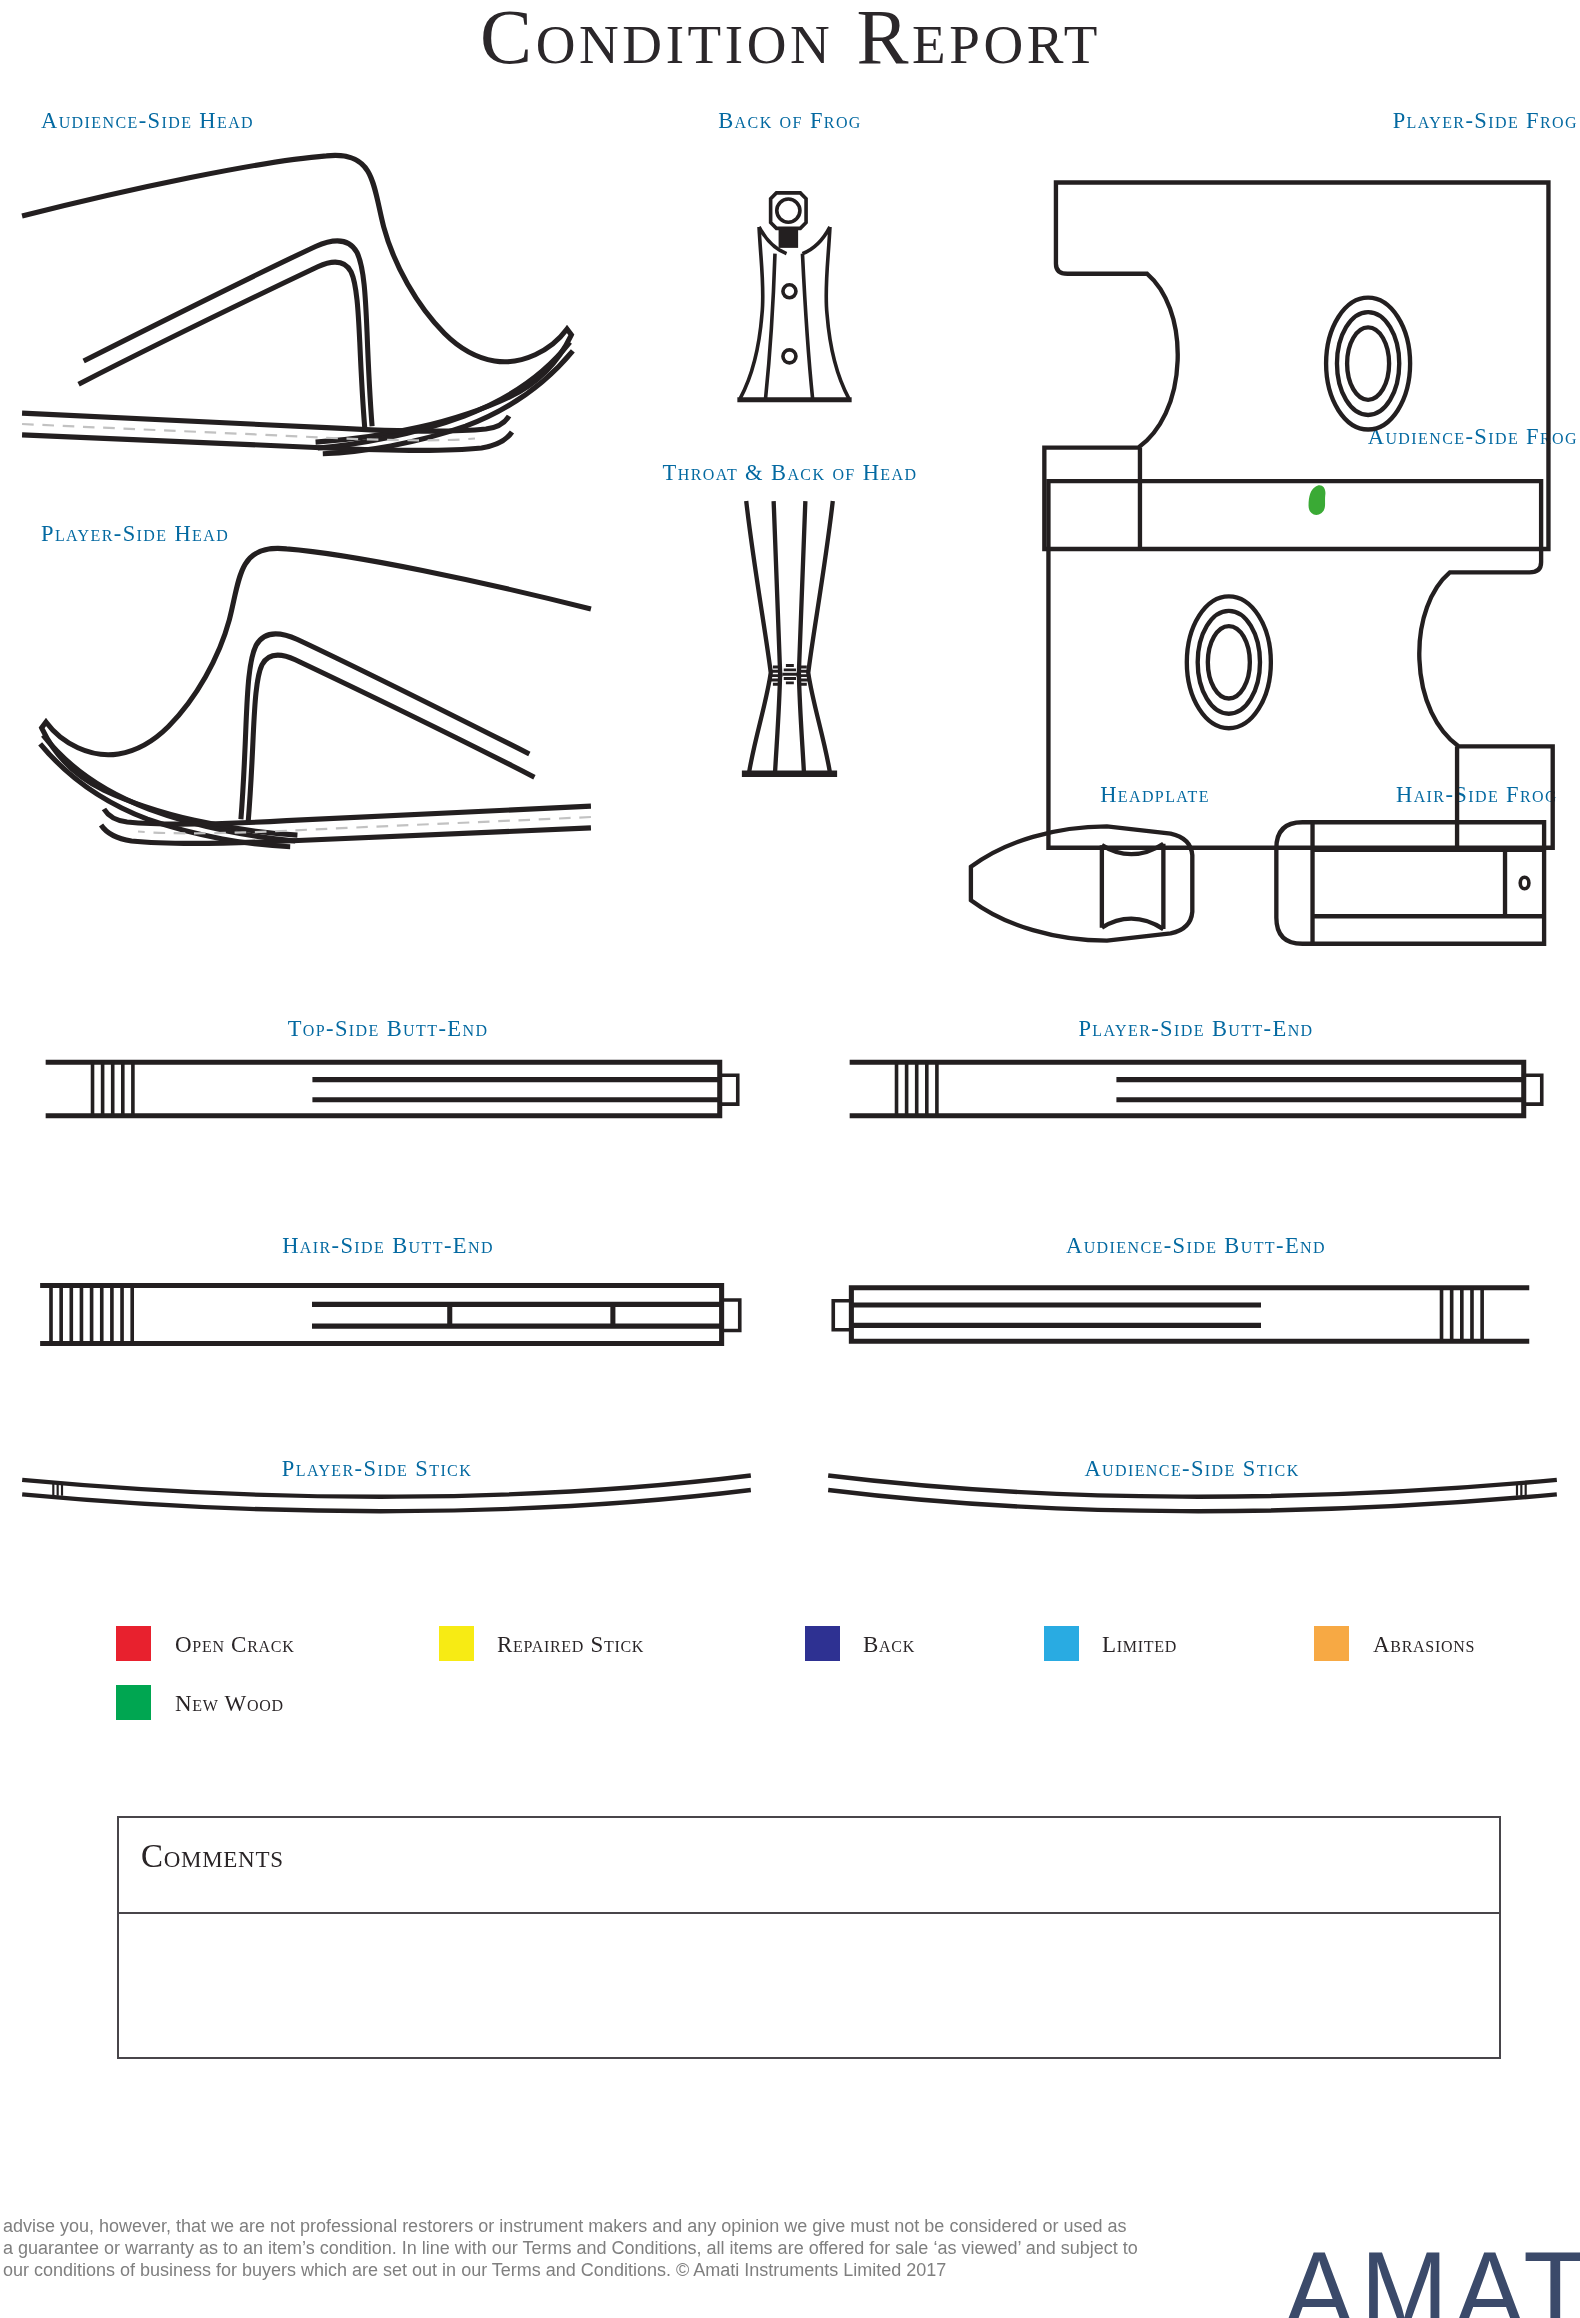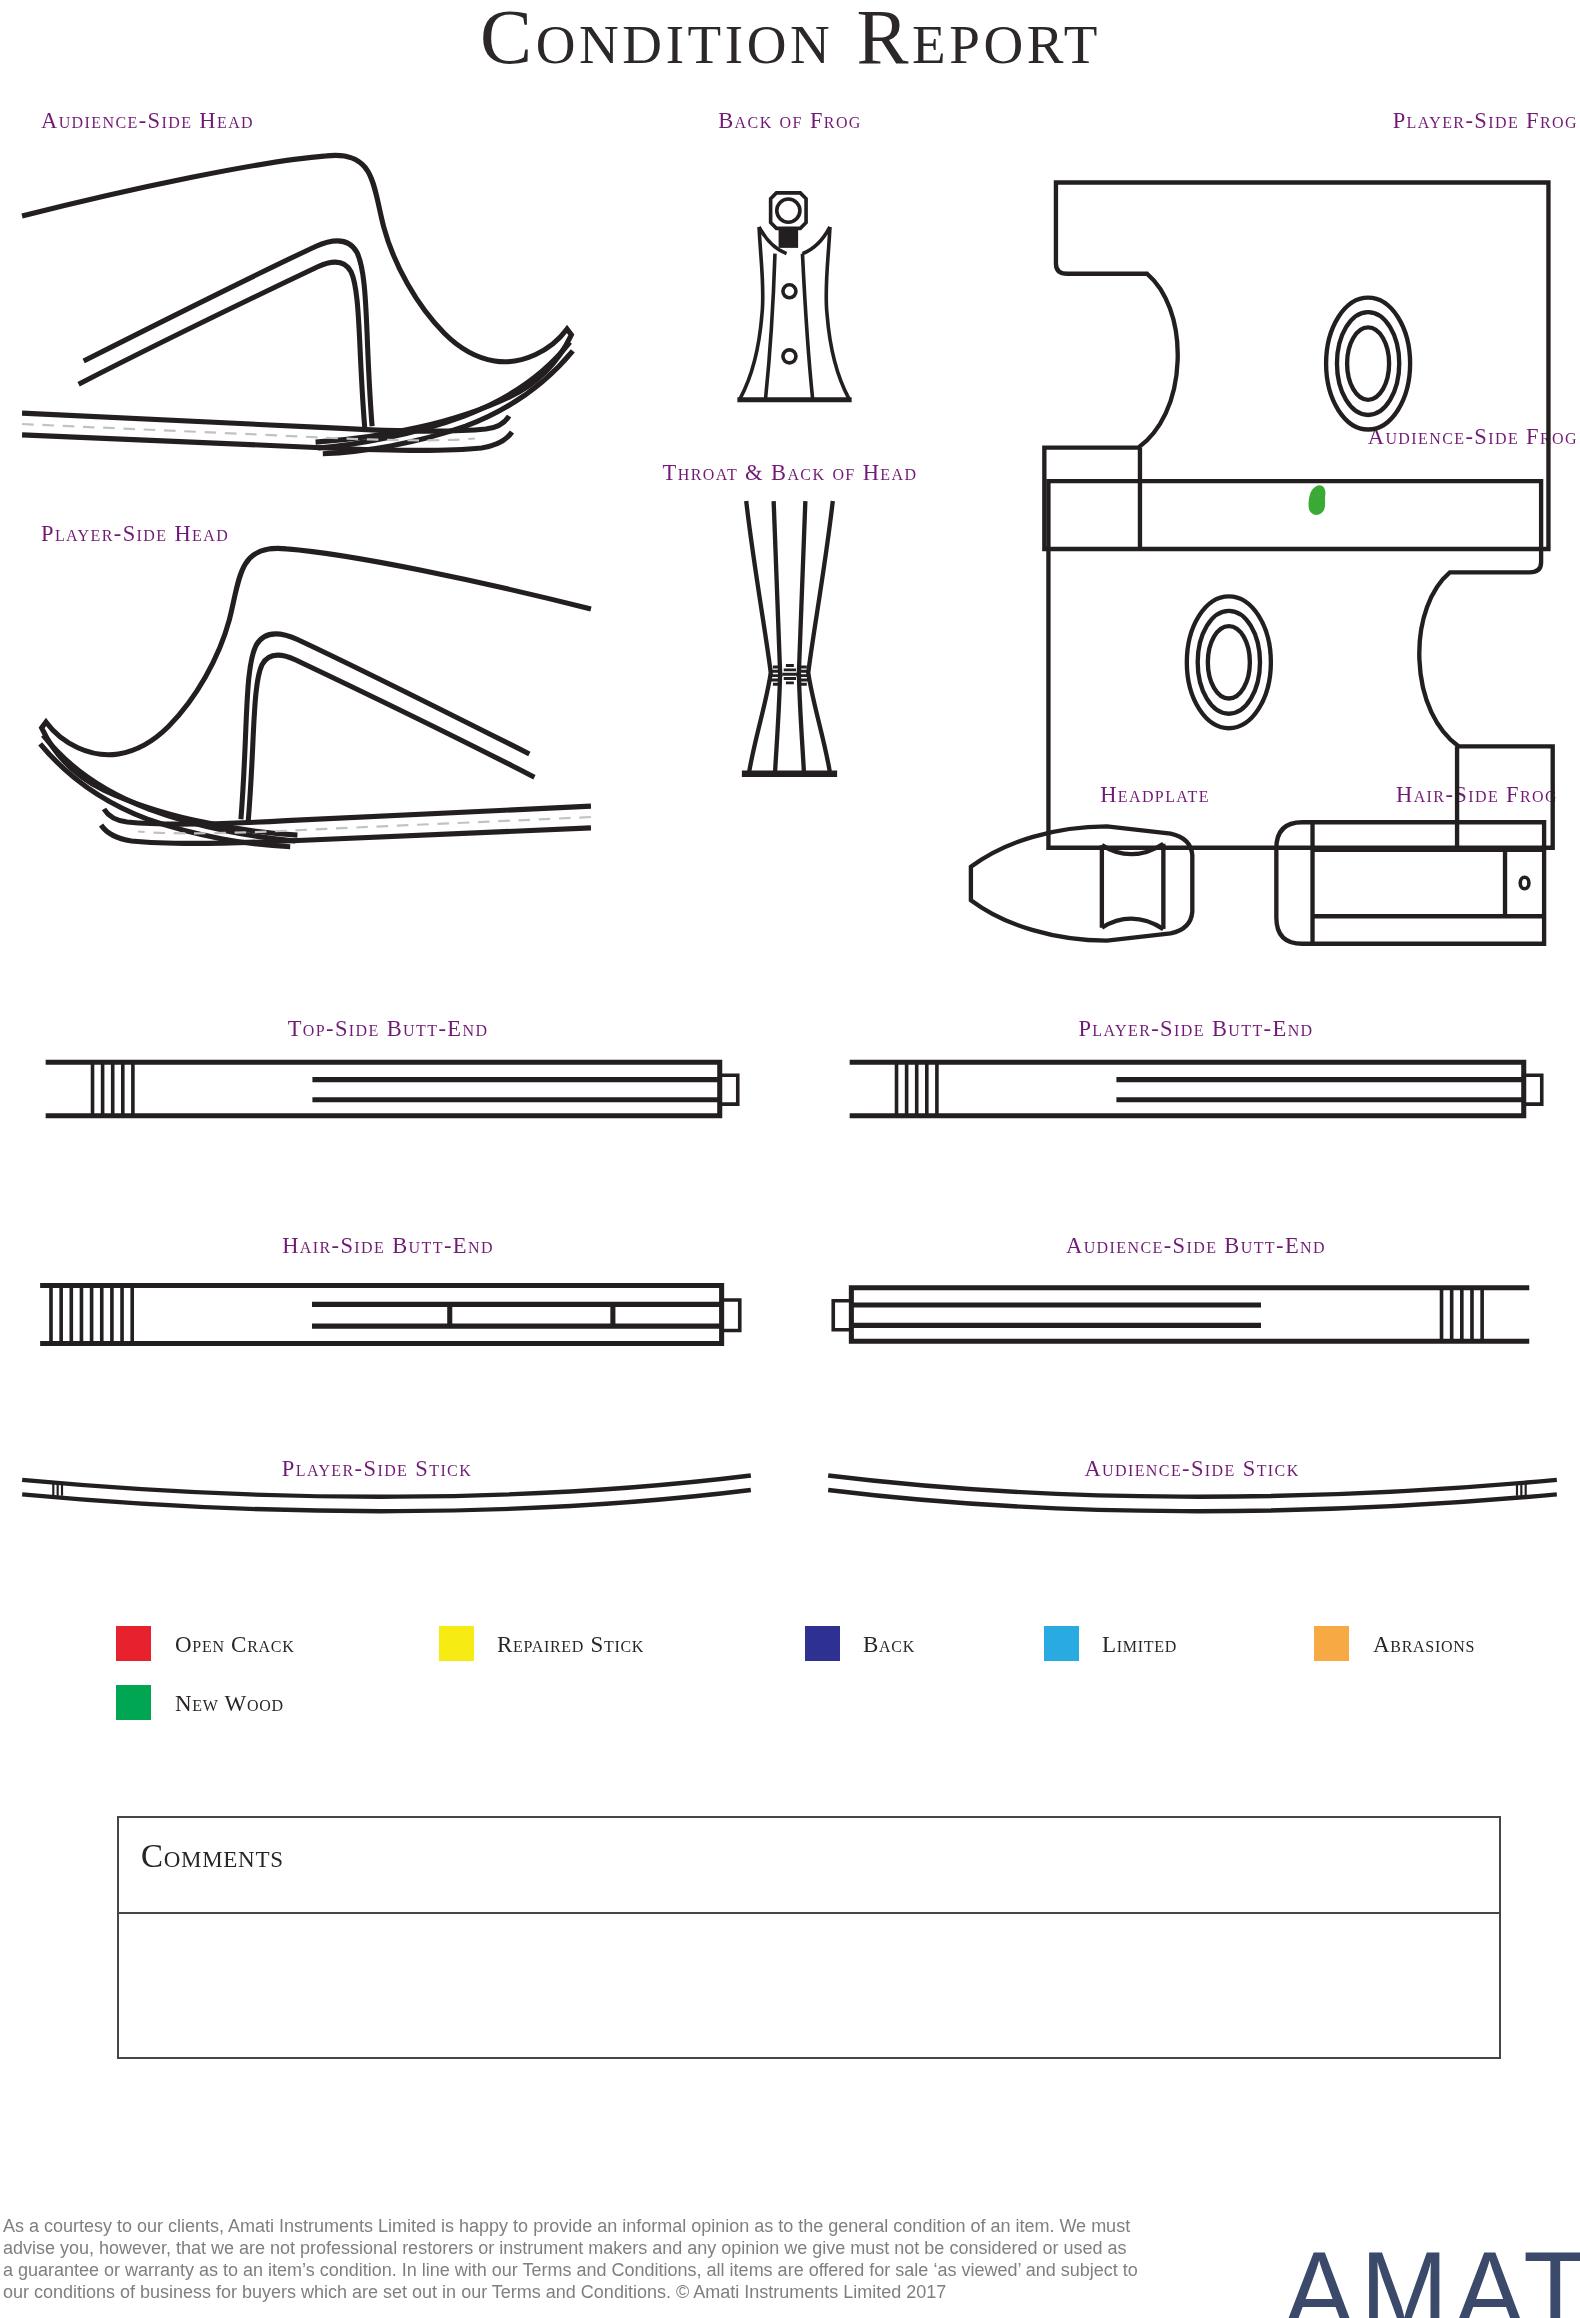--- a/index.html
+++ b/index.html
@@ -1,21 +1,21 @@
 <!DOCTYPE html>
 <html style="font-size:11.6px"><head>
 <meta charset="utf-8">
 <style>
   html,body{margin:0;padding:0;background:#888;}
   #page{position:relative;width:1581px;height:2319px;background:#ffffff;overflow:hidden;
         font-family:"Liberation Serif",serif;padding-left:30px;}
   .title{position:absolute;top:-5.8px;left:0;width:1581px;text-align:center;
          font-variant:small-caps;font-size:78px;letter-spacing:3.6px;color:#2b272a;line-height:1.1;}
   .label{position:absolute;font-variant:small-caps;font-size:22.5px;letter-spacing:1.4px;
-         color:#701a75;white-space:nowrap;line-height:1;}
+         color:#0369a1;white-space:nowrap;line-height:1;}
   .label.centered{transform:translateX(-50%);}
   svg.draw{position:absolute;overflow:visible;}
   .ln{stroke:#231F20;fill:none;}
   .sw6{stroke-width:6;} .sw7{stroke-width:7;} .sw5{stroke-width:5;} .sw4{stroke-width:4;} .sw9{stroke-width:9;}
   .dash{stroke:#c2c2c2;stroke-width:3;stroke-dasharray:16 12;fill:none;}
   .filldark{fill:#231F20;stroke:none;}
   .swatch{position:absolute;width:35px;height:35px;}
   .legend-label{position:absolute;height:35px;line-height:38px;font-variant:small-caps;
                 font-size:23px;letter-spacing:0.7px;color:#2a2527;white-space:nowrap;text-align:right;}
   .comments-box{position:absolute;left:117px;top:1816px;width:1384px;height:243px;
@@ -214,21 +214,20 @@
   </div>
 
   <div class="comments-box">
     <div class="comments-header">
       <div class="comments-label">Comments</div>
     </div>
     <div class="comments-area"></div>
   </div>
 
   <div class="footer-text">
-    <div>As a courtesy to our clients, Amati Instruments Limited is happy to provide an informal opinion as to the general condition of an item. We must</div>
     <div>advise you, however, that we are not professional restorers or instrument makers and any opinion we give must not be considered or used as</div>
     <div>a guarantee or warranty as to an item’s condition. In line with our Terms and Conditions, all items are offered for sale ‘as viewed’ and subject to</div>
     <div>our conditions of business for buyers which are set out in our Terms and Conditions. © Amati Instruments Limited 2017</div>
   </div>
   <div class="logo" style="color: rgb(59, 74, 106);">AMATI</div>
 
 </div>
 
 
 </body></html>

